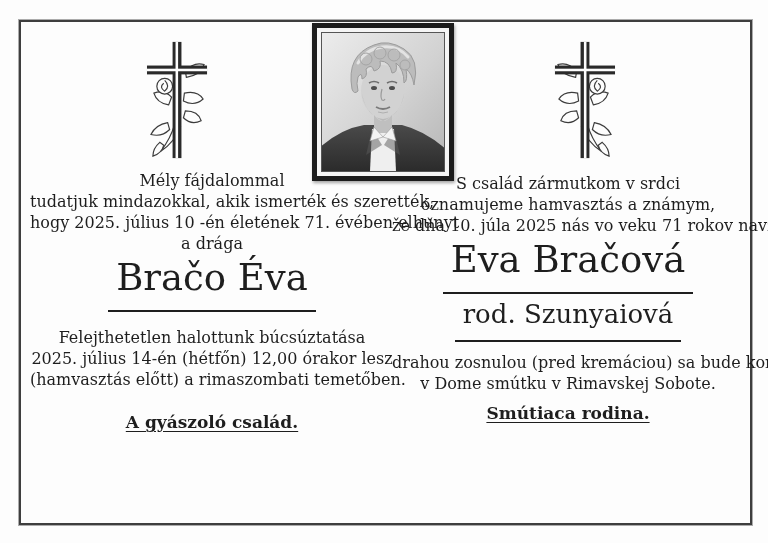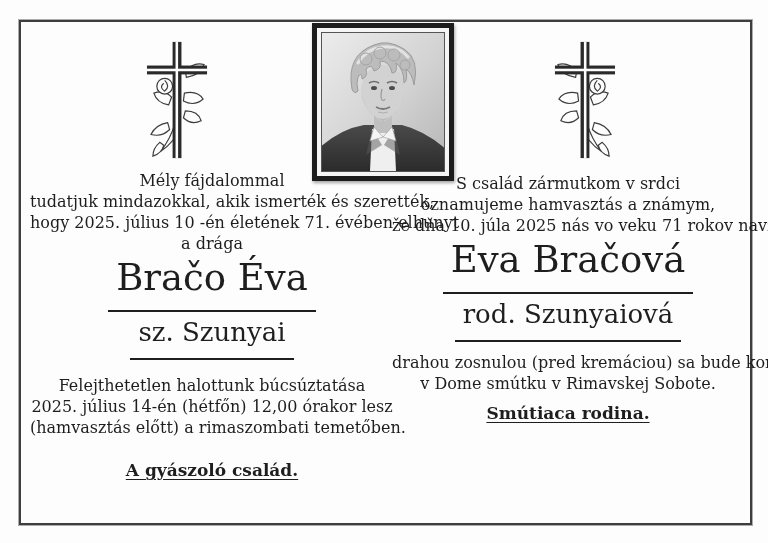--- a/index.html
+++ b/index.html
@@ -153,21 +153,20 @@
       </div>
     </div>
   </div>
 
   <div class="col col-left">
     <div class="line">Mély fájdalommal</div>
     <div class="line">tudatjuk mindazokkal, akik ismerték és szerették,</div>
     <div class="line">hogy 2025. július 10 -én életének 71. évében  elhunyt</div>
     <div class="line">a drága</div>
     <div class="deceased-name"><span class="u">Bračo Éva</span></div>
-    <div class="maiden-name"><span class="u">sz. Szunyai</span></div>
     <div class="details">
       <div class="line">Felejthetetlen halottunk búcsúztatása</div>
       <div class="line">2025. július 14-én (hétfőn) 12,00 órakor lesz</div>
       <div class="line">(hamvasztás előtt) a rimaszombati temetőben.</div>
     </div>
     <div class="signature">A gyászoló család.</div>
   </div>
 
   <div class="col col-right">
     <div class="line">S család zármutkom v srdci</div>

